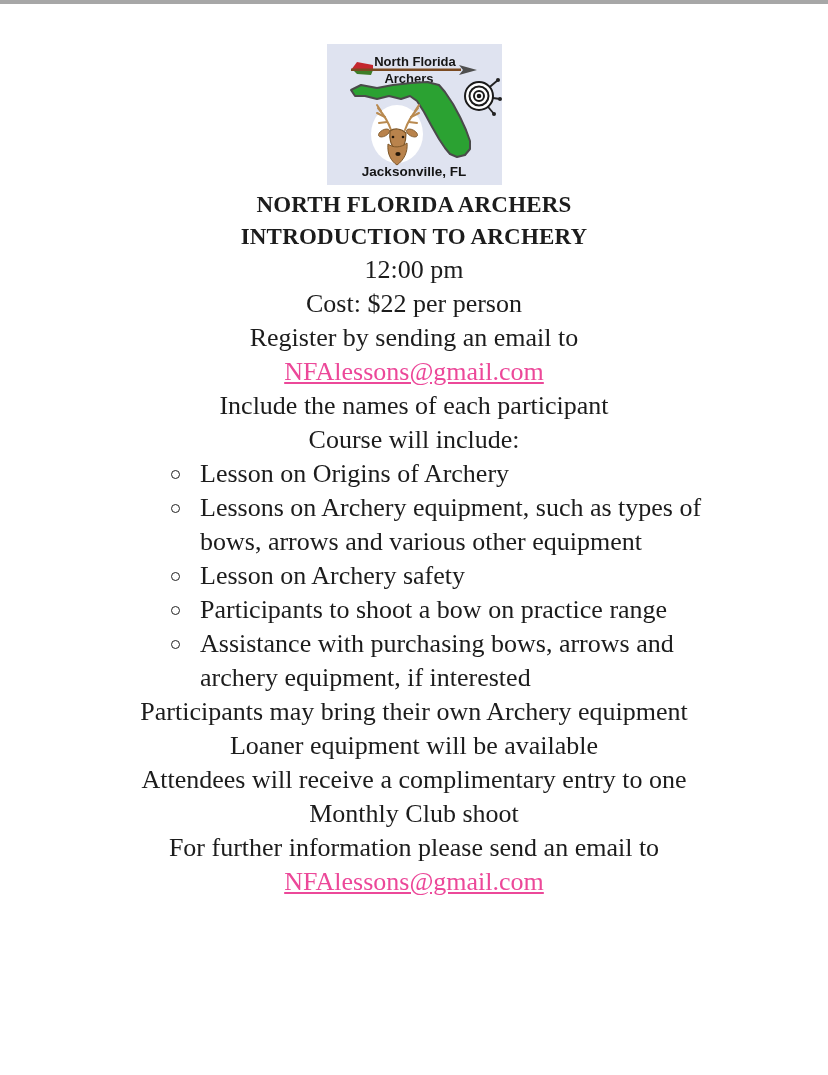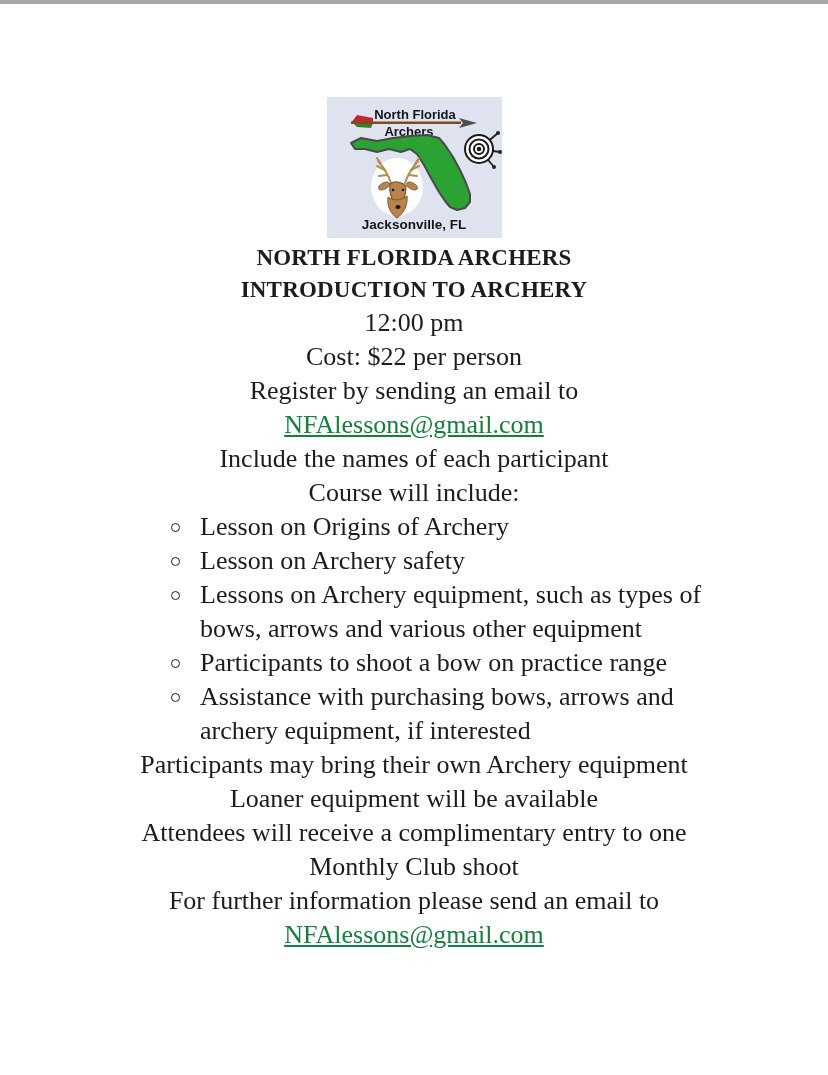--- a/index.html
+++ b/index.html
@@ -2,28 +2,28 @@
 <html><head>
 <meta charset="utf-8">
 <style>
   html, body { margin:0; padding:0; }
   body {
     width:828px; height:1075px; background:#ffffff;
     font-family:"Liberation Serif", serif; color:#1c1c1c;
     overflow:hidden;
   }
   .topbar { width:828px; height:4px; background:#a7a7a7; }
-  .logo-wrap { width:175px; margin:93px auto 0 auto; }
+  .logo-wrap { width:175px; margin:40px auto 0 auto; }
   .logo-wrap svg { display:block; }
   .doc { width:636px; margin:4px auto 0 auto; font-size:26px; line-height:34px; }
   .doc p { margin:0; }
   .c { text-align:center; }
   .l { text-align:center; }
   .title { font-weight:bold; font-size:23px; line-height:32px; letter-spacing:0.2px; }
-  a.email { color:#15803d; text-decoration:underline; cursor:pointer; }
+  a.email { color:#ec4899; text-decoration:underline; cursor:pointer; }
   ul.course { list-style:none; margin:0; padding:0; }
   ul.course li { position:relative; padding-left:104px; margin:0; }
   .dot {
     position:absolute; left:75px; top:12.5px;
     width:9px; height:9px; box-sizing:border-box;
     border:1.5px solid #222; border-radius:50%;
   }
   .logo-text { font-family:"Liberation Sans", sans-serif; font-weight:bold; fill:#151515; }
 </style>
 </head>
@@ -94,22 +94,22 @@
   <p class="c title">INTRODUCTION TO ARCHERY</p>
   <p class="c">12:00 pm</p>
   <p class="c">Cost: $22 per person</p>
   <p class="c">Register by sending an email to</p>
   <p class="c"><a class="email">NFAlessons@gmail.com</a></p>
   <p class="c">Include the names of each participant</p>
 
   <p class="l">Course will include:</p>
   <ul class="course">
     <li><span class="dot"></span><span>Lesson on Origins of Archery</span></li>
+    <li><span class="dot"></span><span>Lessons on Archery equipment, such as types of bows, arrows and various other equipment</span></li>
     <li><span class="dot"></span><span>Lesson on Archery safety</span></li>
-    <li><span class="dot"></span><span>Lessons on Archery equipment, such as types of bows, arrows and various other equipment</span></li>
     <li><span class="dot"></span><span>Participants to shoot a bow on practice range</span></li>
     <li><span class="dot"></span><span>Assistance with purchasing bows, arrows and archery equipment, if interested</span></li>
   </ul>
 
   <p class="l">Participants may bring their own Archery equipment</p>
   <p class="l">Loaner equipment will be available</p>
   <p class="l">Attendees will receive a complimentary entry to one Monthly Club shoot</p>
 
   <p class="c">For further information please send an email to</p>
   <p class="c"><a class="email">NFAlessons@gmail.com</a></p>

